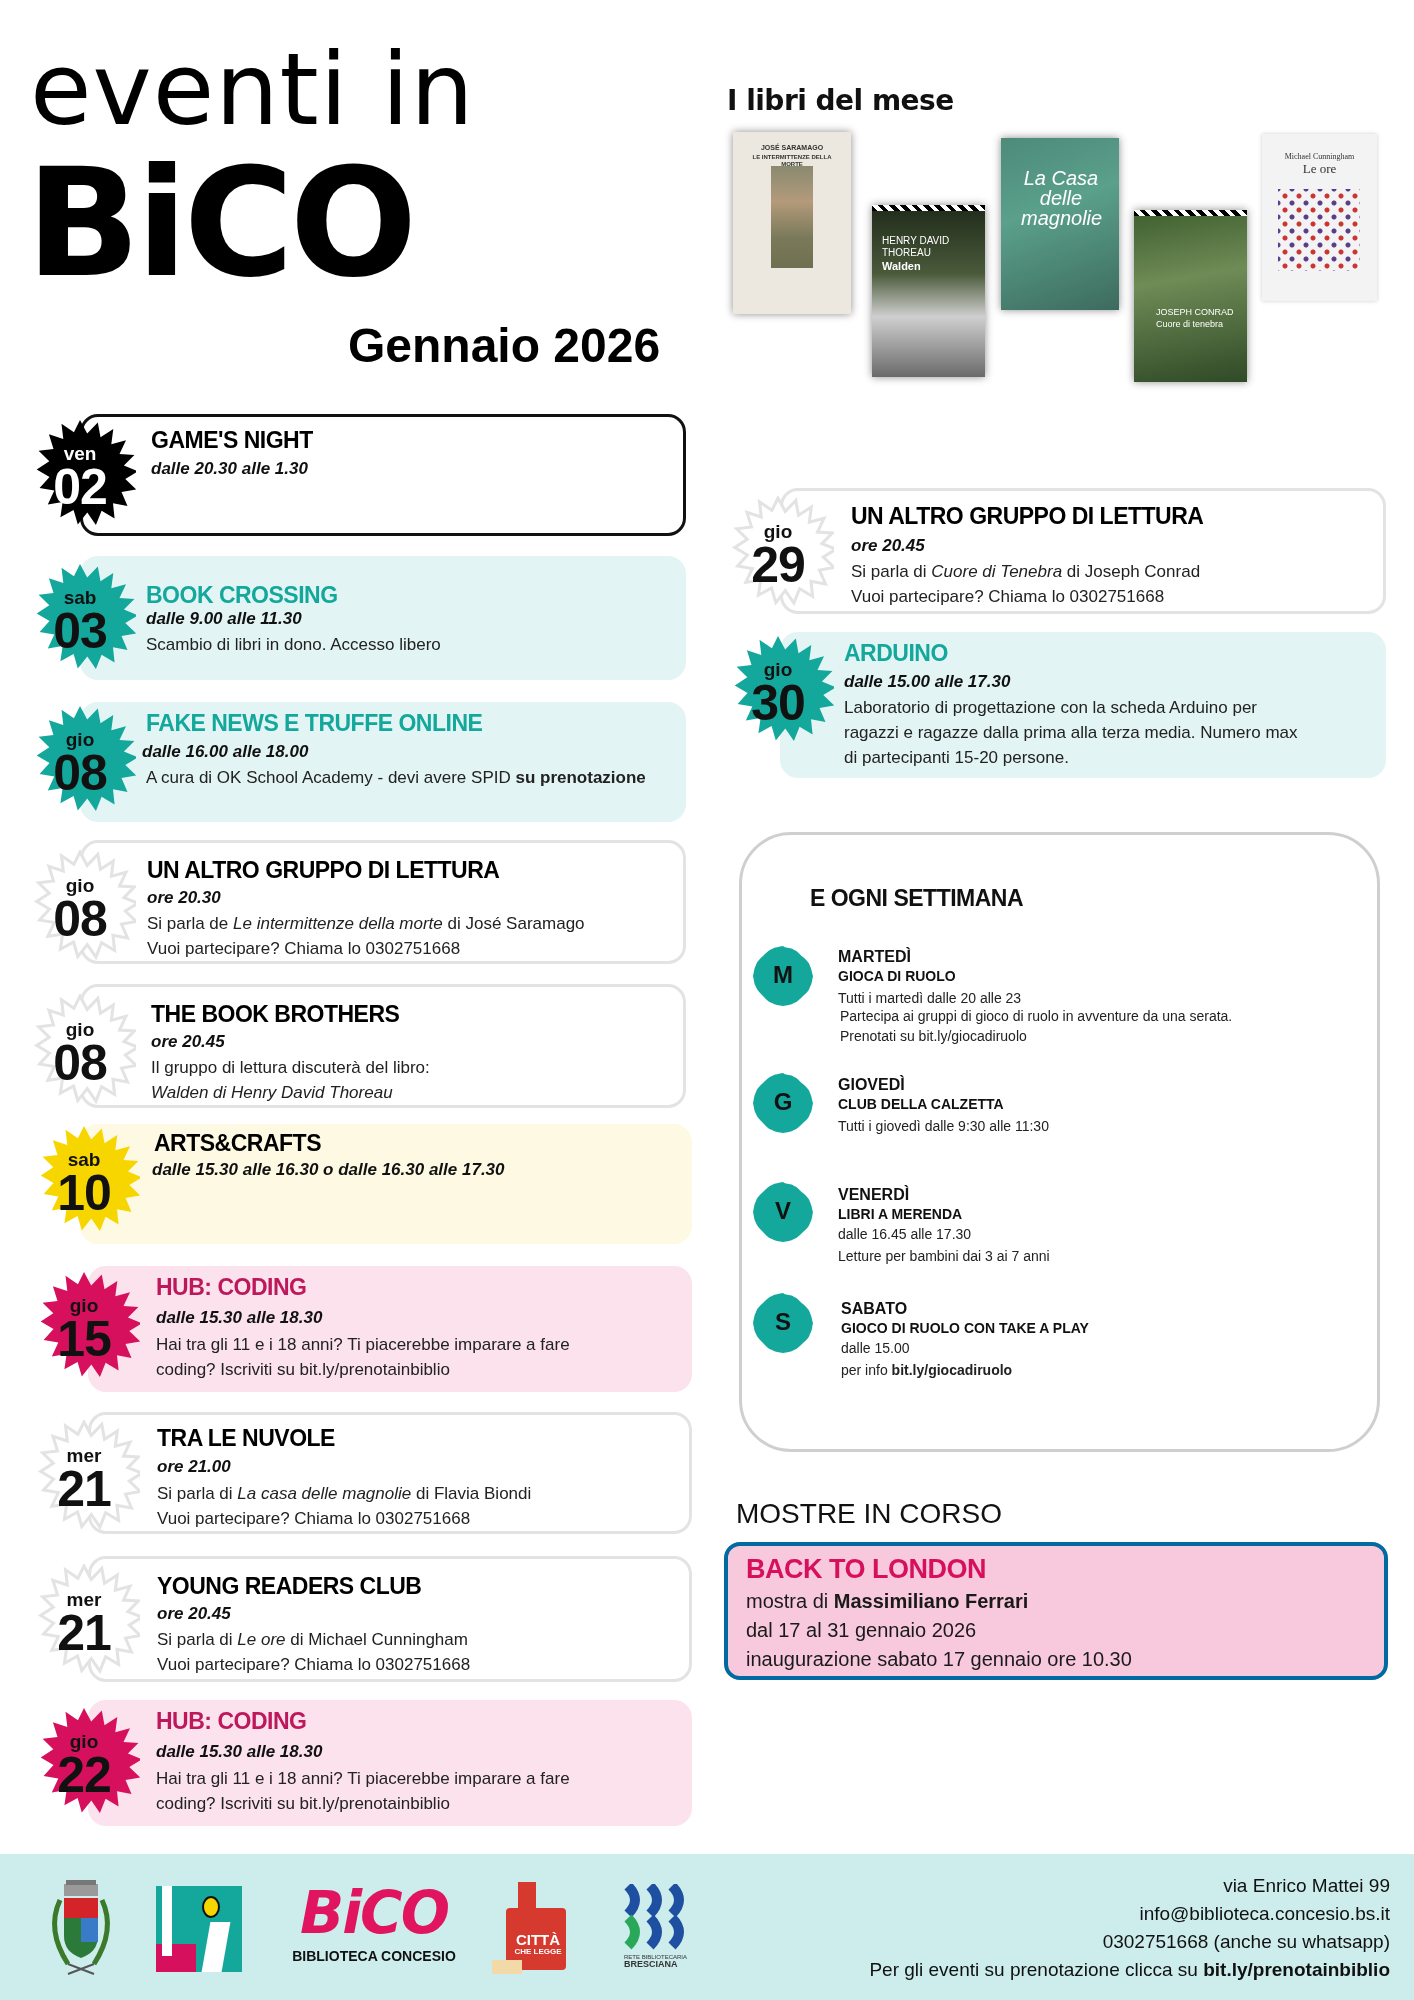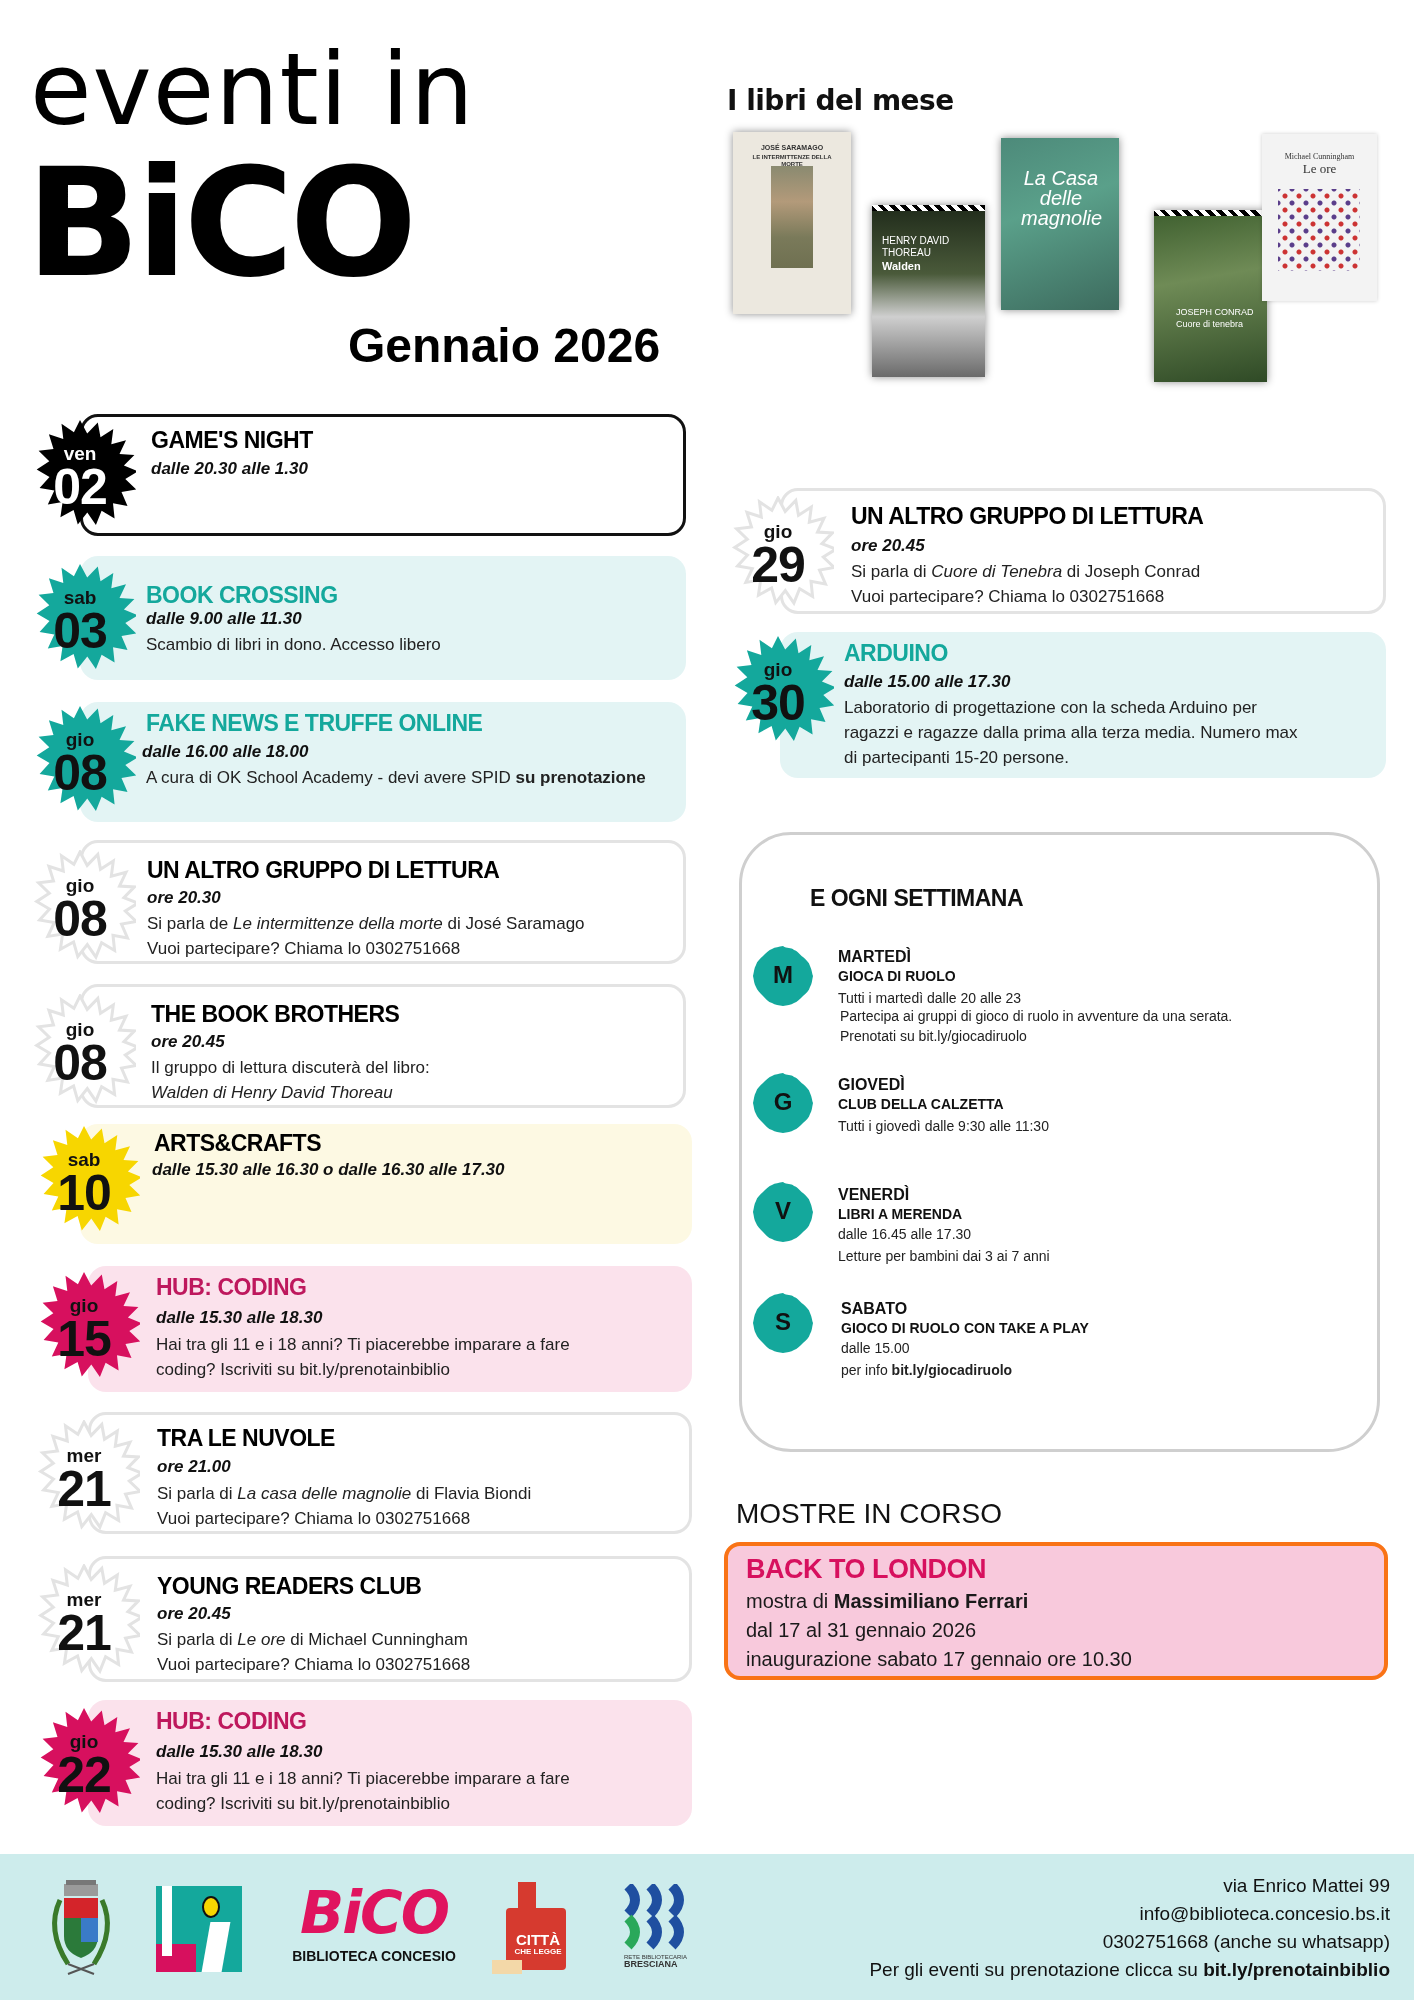--- a/index.html
+++ b/index.html
@@ -12,21 +12,21 @@
   .hdr-month { position: absolute; left: 348px; top: 318px; font-family: "Liberation Sans", sans-serif; font-size: 48px; font-weight: 700; color: #000; }
 
   .books-title { position: absolute; left: 727px; top: 84px; font-family: "DejaVu Sans", sans-serif; font-size: 28px; font-weight: 700; letter-spacing: -0.5px; }
   .book { position: absolute; box-shadow: 0 0 8px rgba(0,0,0,0.45); overflow: hidden; }
   .book .bt { position: absolute; font-family: "Liberation Sans", sans-serif; color: #fff; font-size: 9px; line-height: 1.15; }
   .b1 { left: 733px; top: 132px; width: 118px; height: 182px; background: #ece8df; }
   .b1 .face { position: absolute; left: 38px; top: 34px; width: 42px; height: 102px; background: linear-gradient(180deg,#8a8a70 0%,#b39a7a 35%,#7a7a5a 70%,#6f7051 100%); }
   .b2 { left: 872px; top: 205px; width: 113px; height: 172px; background: linear-gradient(180deg,#1f2a1a 0%,#4a5a3a 40%,#cfcfcf 65%,#6a6a6a 100%); }
   .b2 .stripe, .b4 .stripe { position: absolute; left: 0; top: 0; right: 0; height: 6px; background: repeating-linear-gradient(45deg,#000 0 4px,#fff 4px 8px); }
   .b3 { left: 1001px; top: 138px; width: 118px; height: 172px; background: linear-gradient(160deg,#4d8a7a 0%,#5aa08a 40%,#3d6b5e 100%); }
-  .b4 { left: 1134px; top: 210px; width: 113px; height: 172px; background: linear-gradient(170deg,#3d5e2e 0%,#6f8b56 40%,#2f4a26 100%); margin-left: 20px; }
+  .b4 { left: 1134px; top: 210px; width: 113px; height: 172px; background: linear-gradient(170deg,#3d5e2e 0%,#6f8b56 40%,#2f4a26 100%); }
   .b5 { left: 1262px; top: 134px; width: 115px; height: 167px; background: #f3f3f3; box-shadow: 0 0 4px rgba(0,0,0,0.2); }
   .b5 .dots { position: absolute; left: 16px; top: 55px; width: 82px; height: 82px; background: radial-gradient(circle,#c33 2px,transparent 3px) 0 0/14px 14px, radial-gradient(circle,#5a3d8a 2px,transparent 3px) 7px 7px/14px 14px; }
 
   
   .card { position: absolute; border-radius: 18px; }
   .card.bw { background: #fff; border: 3px solid #111; }
   .card.bg { background: #fff; border: 3px solid #e3e3e3; }
   .card.teal { background: #e3f4f4; }
   .card.yellow { background: #fdf9e3; }
   .card.pink { background: #fbe2ec; }
@@ -47,21 +47,21 @@
   .wbadge { position: absolute; width: 64px; height: 64px; }
   .wbadge svg { position: absolute; left: 0; top: 0; width: 64px; height: 64px; }
   .wbadge .l { position: absolute; left: 0; right: 0; top: 17px; text-align: center; font-family: "Liberation Sans", sans-serif; font-weight: 700; font-size: 24px; color: #111; }
   .witem { position: absolute; font-family: "Liberation Sans", sans-serif; }
   .witem .d { font-size: 16px; font-weight: 700; line-height: 20px; }
   .witem .n { font-size: 14px; font-weight: 700; line-height: 18px; }
   .witem .x { font-size: 14px; line-height: 22px; color: #222; }
 
   
   .mostre-h { position: absolute; left: 736px; top: 1498px; font-family: "Liberation Sans", sans-serif; font-size: 28px; font-weight: 400; }
-  .mostra { position: absolute; left: 724px; top: 1542px; width: 664px; height: 138px; background: #f8c9dc; border: 4px solid #f97316; border-radius: 16px; }
+  .mostra { position: absolute; left: 724px; top: 1542px; width: 664px; height: 138px; background: #f8c9dc; border: 4px solid #0369a1; border-radius: 16px; }
   .mostra .mt { position: absolute; left: 18px; top: 8px; font-family: "Liberation Sans", sans-serif; font-size: 27px; font-weight: 700; color: #d7105e; letter-spacing: -0.5px; }
   .mostra .ml { position: absolute; left: 18px; font-family: "Liberation Sans", sans-serif; font-size: 20px; color: #1a1a1a; }
 
   
   .footer { position: absolute; left: 0; top: 1854px; width: 1414px; height: 146px; background: #cdecec; }
   .logo { position: absolute; }
   .f-right { position: absolute; right: 24px; top: 18px; text-align: right; font-family: "Liberation Sans", sans-serif; font-size: 19px; line-height: 28px; color: #111; }
 </style>
 </head>
 <body>

